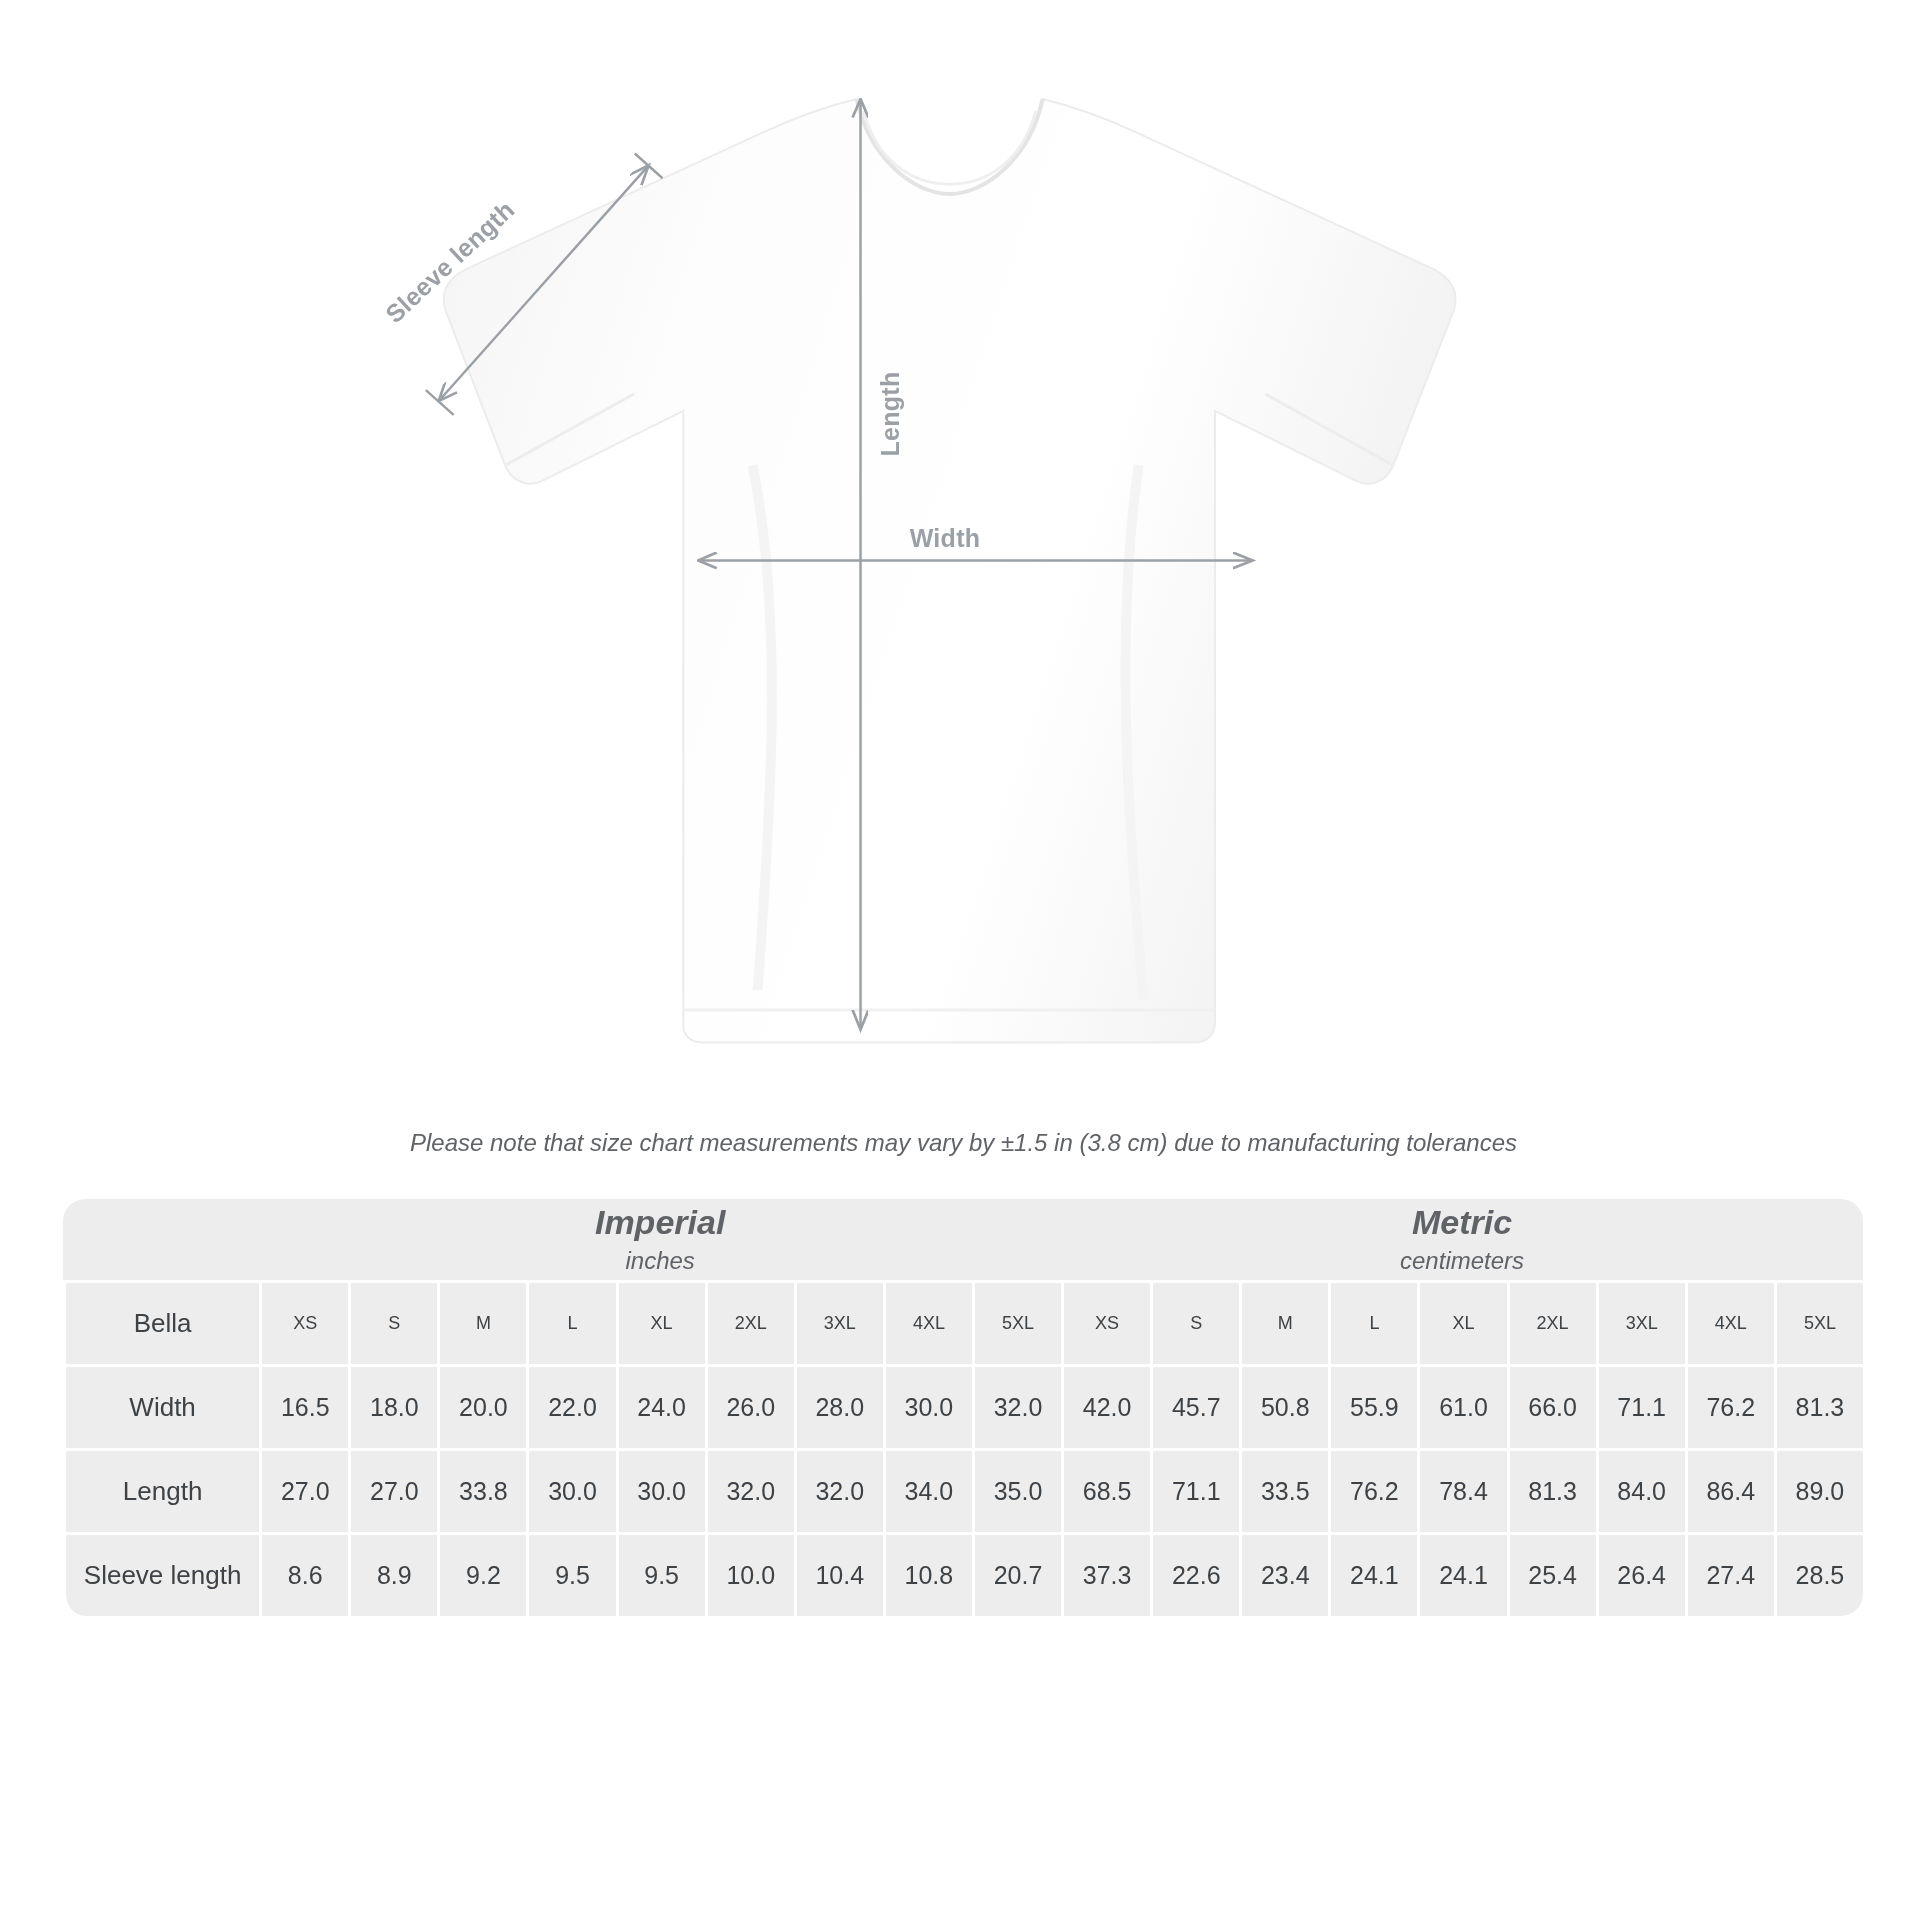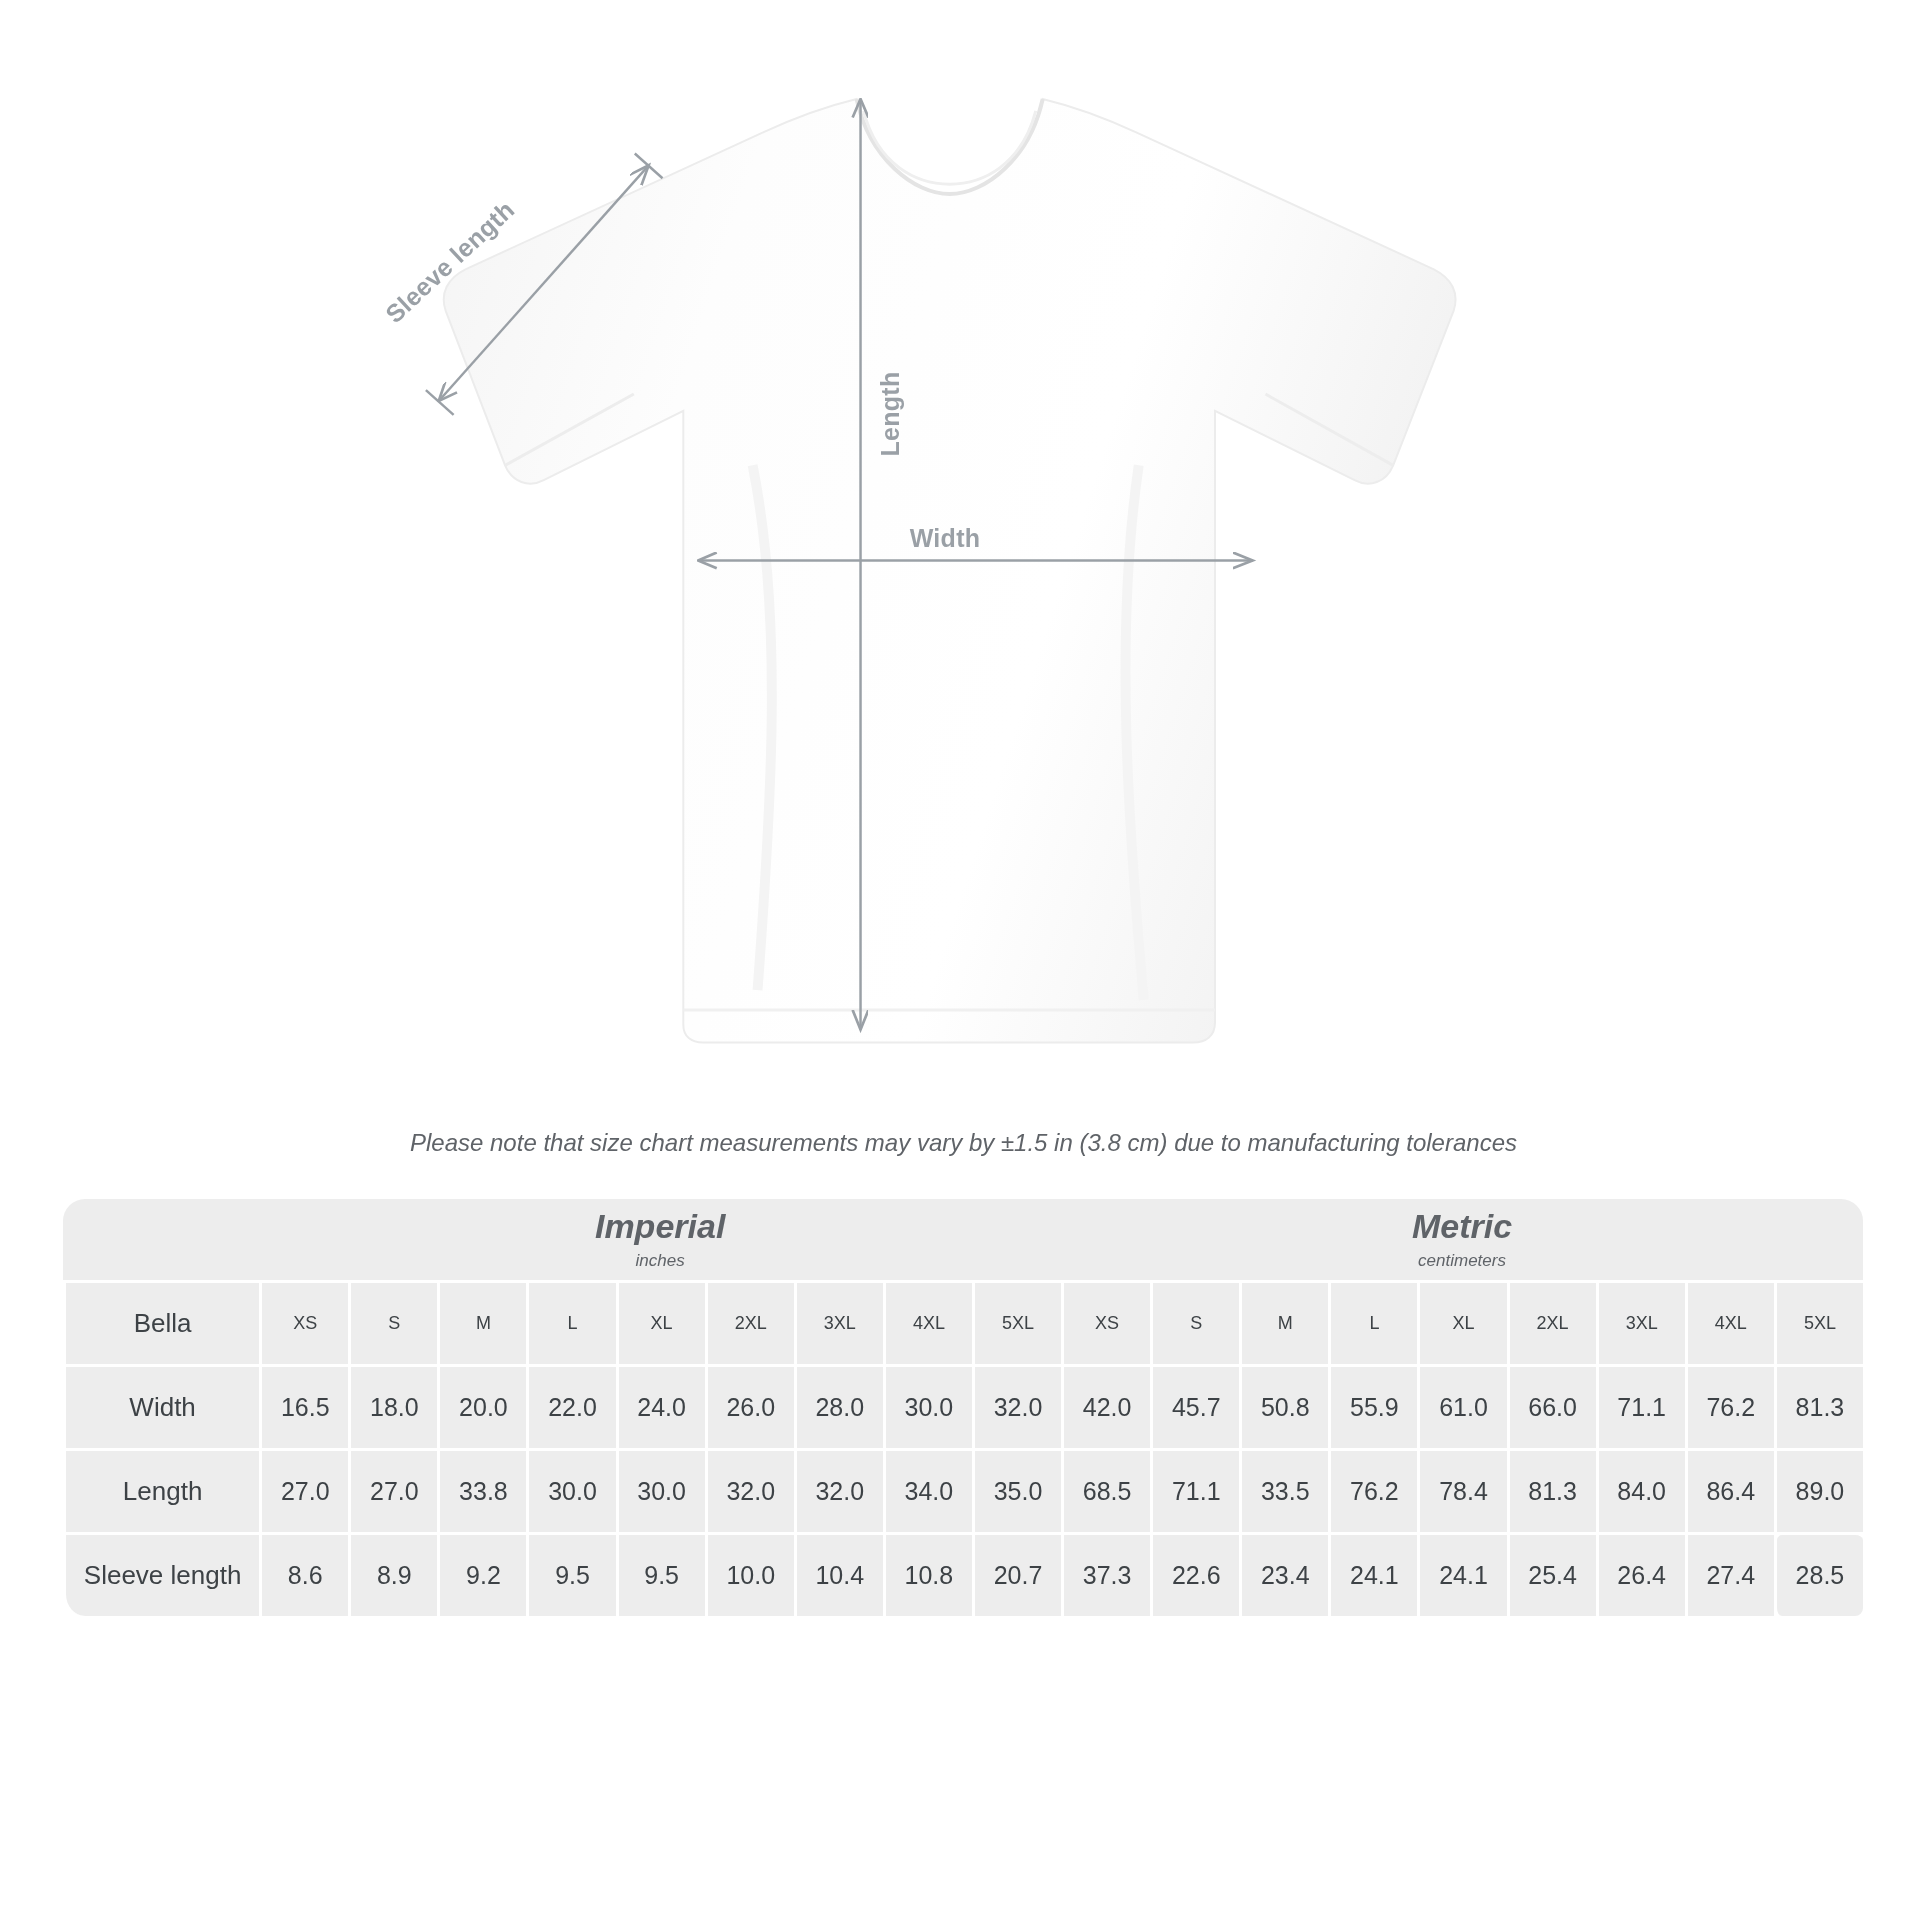--- a/index.html
+++ b/index.html
@@ -106,21 +106,21 @@
     background: #e8e8e8;
   }
   .unit-title {
     font-size: 34px;
     font-style: italic;
     font-weight: bold;
     color: #5f6368;
     line-height: 1.1;
   }
   .unit-sub {
-    font-size: 17px;
+    font-size: 24px;
     font-style: italic;
     color: #5f6368;
     margin-top: 6px;
   }
   .corner-cell {
     background: #ededed;
   }
   .row-head {
     font-weight: bold;
     color: #3d4246;
@@ -128,21 +128,21 @@
   }
   .col-head {
     font-weight: bold;
     color: #3d4246;
     font-size: 18px;
   }
   
   .size-table tr:first-child td:first-child { border-top-left-radius: 22px; }
   .size-table tr:first-child td:last-child { border-top-right-radius: 22px; }
   .size-table tr:last-child td:first-child { border-bottom-left-radius: 22px; }
-  .size-table tr:last-child td:last-child { border-bottom-right-radius: 22px; border-radius: 8px; }
+  .size-table tr:last-child td:last-child { border-bottom-right-radius: 22px; }
 </style>
 </head>
 <body>
 
 <div class="illustration">
   <div class="shirt-wrap">
     <svg width="1927" height="1099" viewBox="0 0 1946 1110">
       <defs>
         <marker id="arrowEnd" markerWidth="10" markerHeight="10" refX="8" refY="3.2" orient="auto">
           <path d="M0,0 L8,3.2 L0,6.4" fill="none" stroke="#9aa0a6" stroke-width="1.1"></path>

